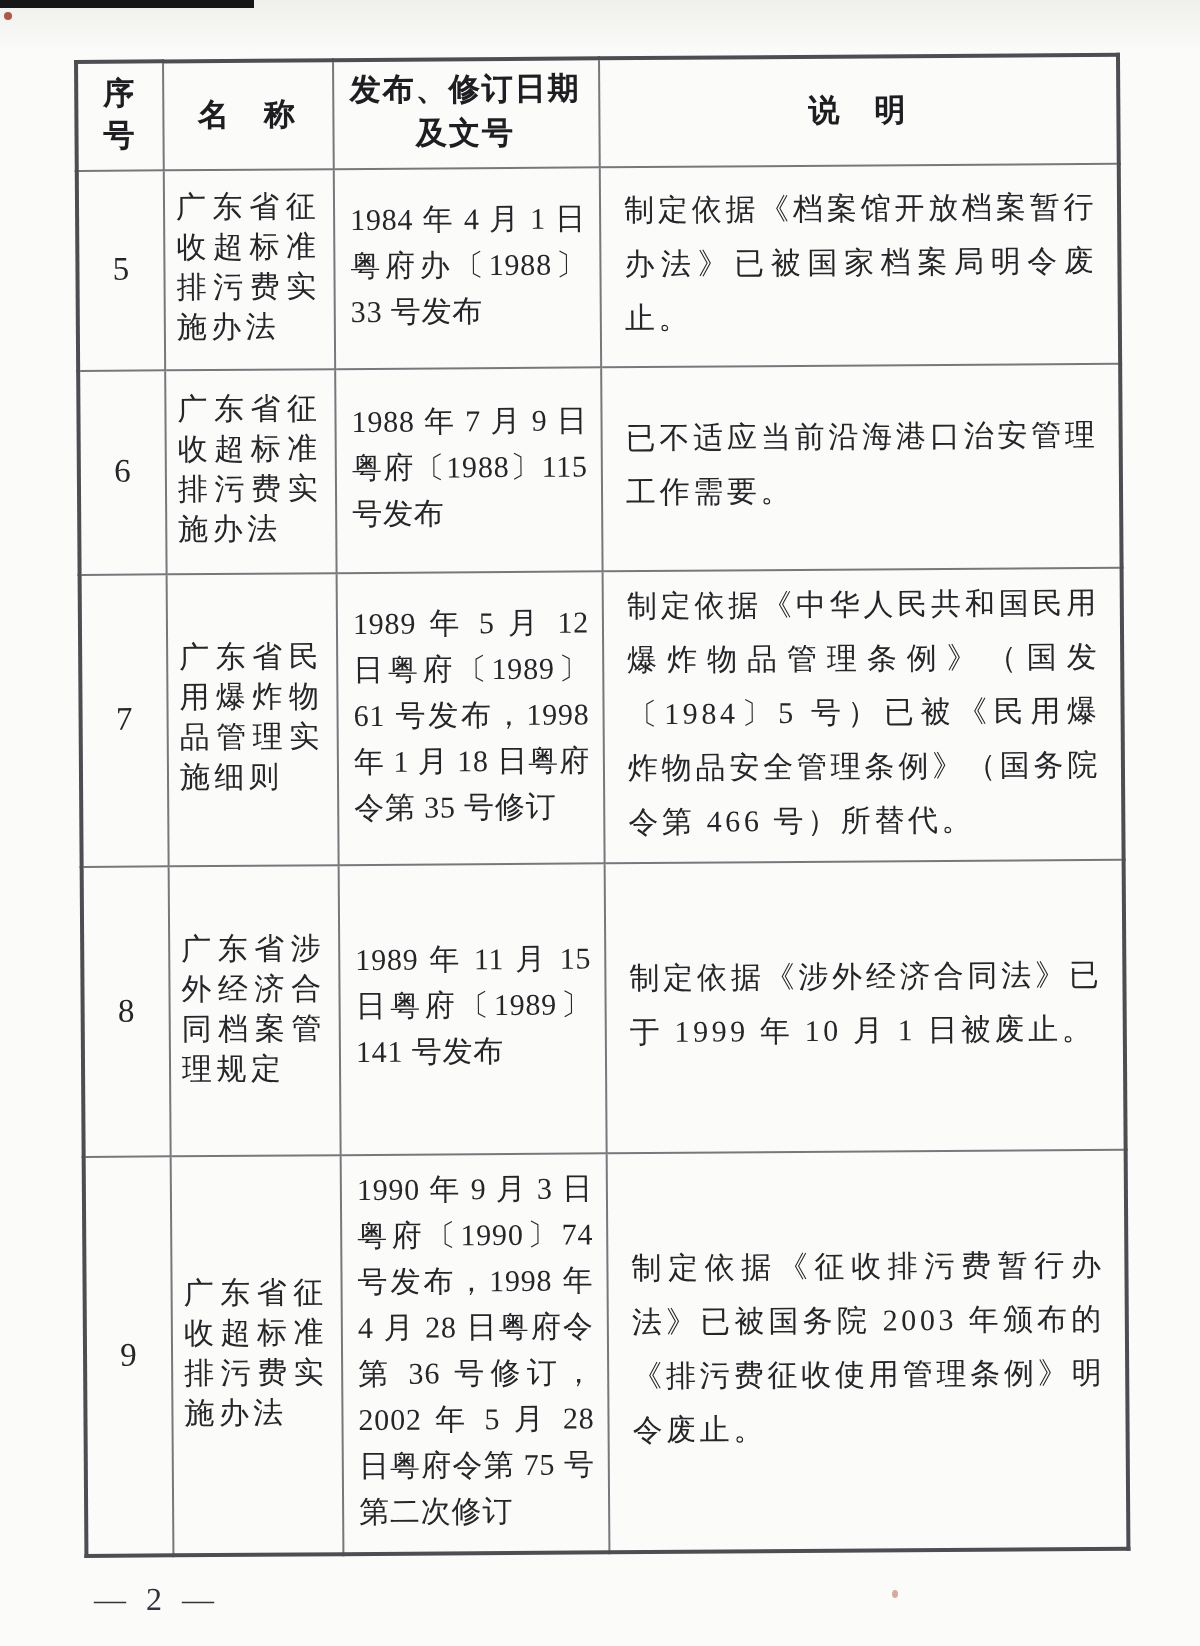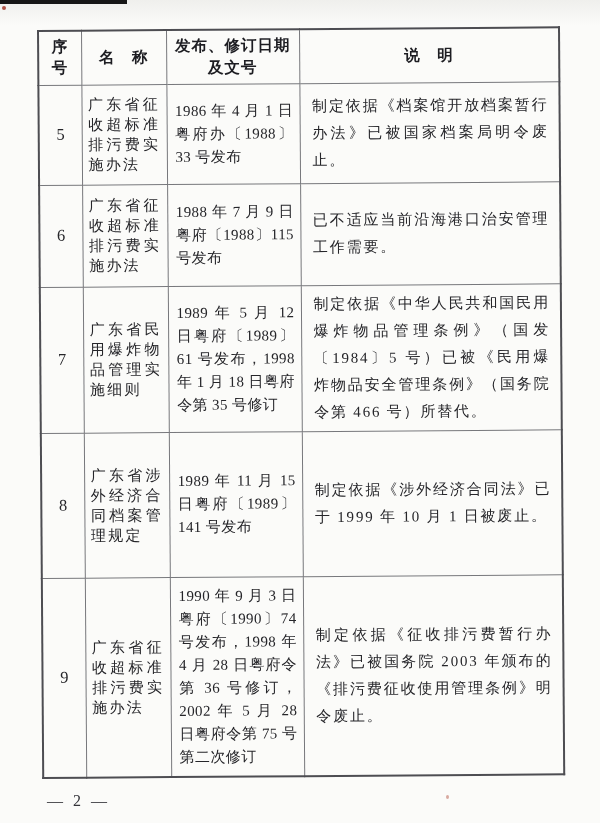--- a/index.html
+++ b/index.html
@@ -118,21 +118,21 @@
         <th>名　称</th>
         <th class="pre">发布、修订日期
 及文号</th>
         <th>说　明</th>
       </tr>
     </thead>
     <tbody>
       <tr class="row-5">
         <td class="cell-no">5</td>
         <td class="cell-name">广东省征收超标准排污费实施办法</td>
-        <td class="cell-date">1986 年 4 月 1 日粤府办〔1988〕33 号发布</td>
+        <td class="cell-date">1984 年 4 月 1 日粤府办〔1988〕33 号发布</td>
         <td class="cell-note">制定依据《档案馆开放档案暂行办法》已被国家档案局明令废止。</td>
       </tr>
       <tr class="row-6">
         <td class="cell-no">6</td>
         <td class="cell-name">广东省征收超标准排污费实施办法</td>
         <td class="cell-date">1988 年 7 月 9 日粤府〔1988〕115 号发布</td>
         <td class="cell-note">已不适应当前沿海港口治安管理工作需要。</td>
       </tr>
       <tr class="row-7">
         <td class="cell-no">7</td>

